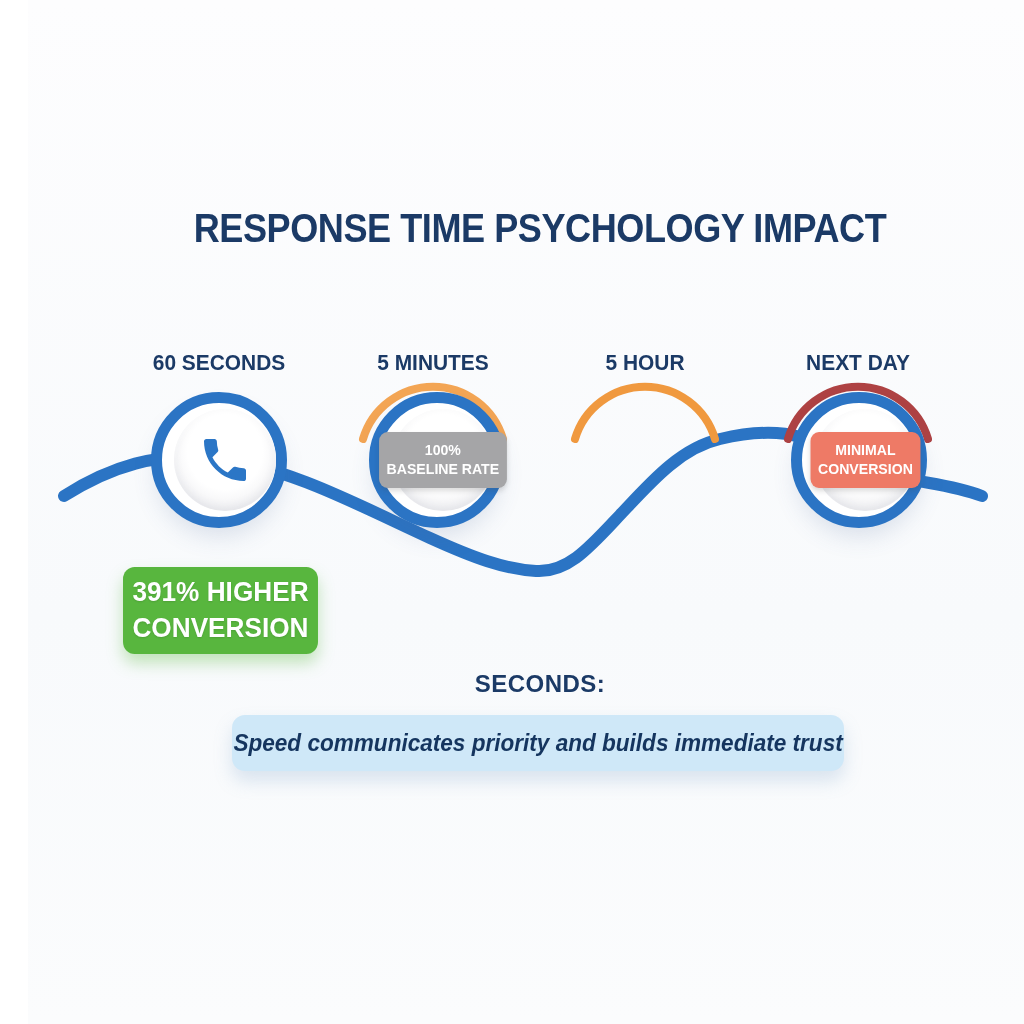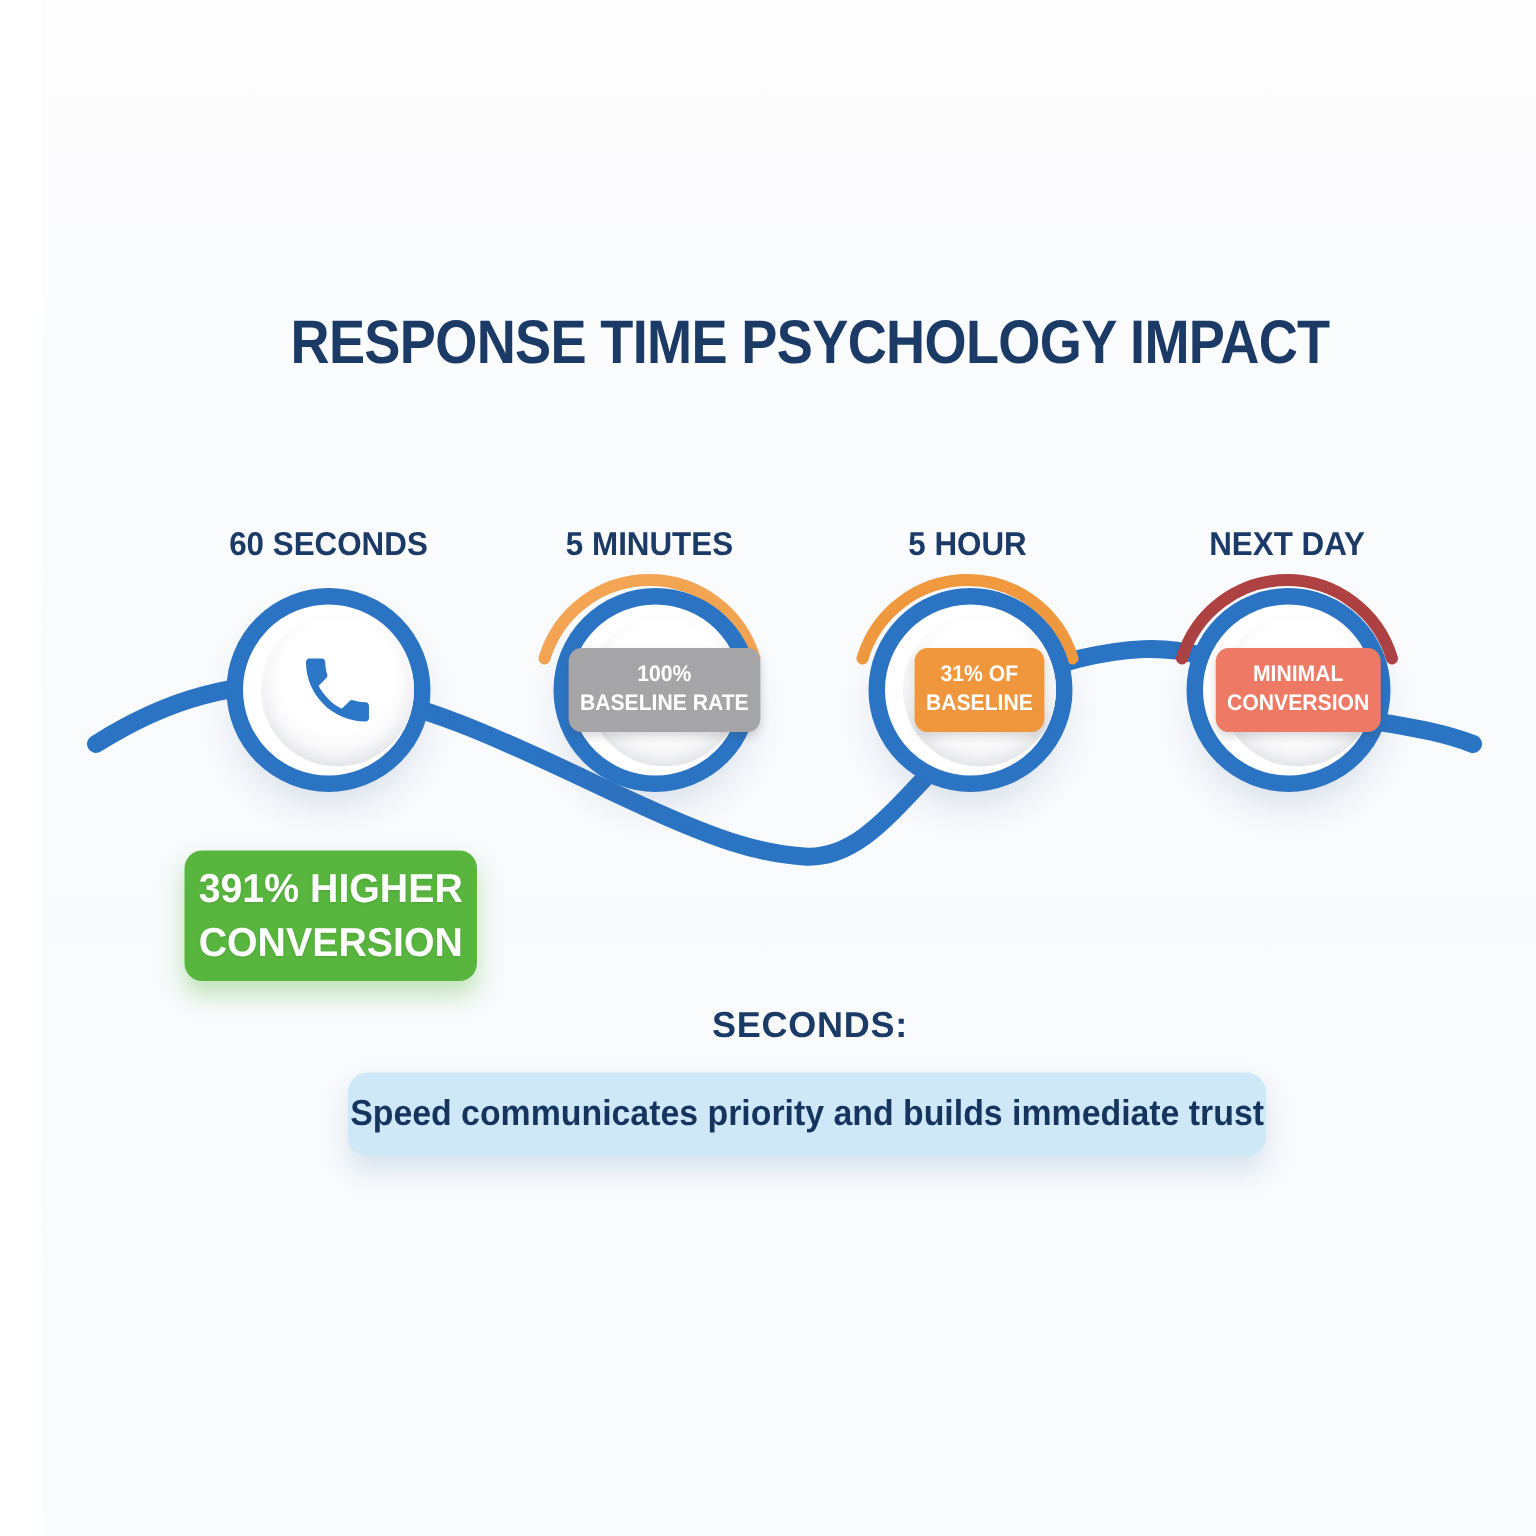--- a/index.html
+++ b/index.html
@@ -82,21 +82,21 @@
   .insight-heading{
     position:absolute;left:0;top:670px;width:1024px;
     text-align:center;
     font-size:24px;font-weight:bold;color:#1b3a66;
     letter-spacing:0.5px;z-index:3;
   }
   .insight-box{
     position:absolute;left:204px;top:715px;width:612px;height:56px;
     background:#cfe8f8;border-radius:13px;
     box-shadow:0 10px 18px rgba(120,160,200,0.25);
-    display:flex;align-items:center;justify-content:center;z-index:3;
+    display:flex;align-items:center;justify-content:center;z-index:3;font-style:italic;
   }
   .insight-text{
     font-size:24px;font-weight:bold;color:#15355f;
     transform:scaleX(0.94);white-space:nowrap;
   }
 </style>
 </head>
 <body>
 
 <div class="canvas">
@@ -133,28 +133,20 @@
 
   <div class="stage-circle" style="left:341px">
     <div class="circle-inner">
       <div class="stage-badge badge-gray">
         <span>100%</span><br>
         <span>BASELINE RATE</span>
       </div>
     </div>
   </div>
 
-  <div class="stage-circle" style="left:551px">
-    <div class="circle-inner">
-      <div class="stage-badge badge-orange">
-        <span>31% OF</span><br>
-        <span>BASELINE</span>
-      </div>
-    </div>
-  </div>
 
   <div class="stage-circle" style="left:763px">
     <div class="circle-inner">
       <div class="stage-badge badge-salmon">
         <span>MINIMAL</span><br>
         <span>CONVERSION</span>
       </div>
     </div>
   </div>
 

